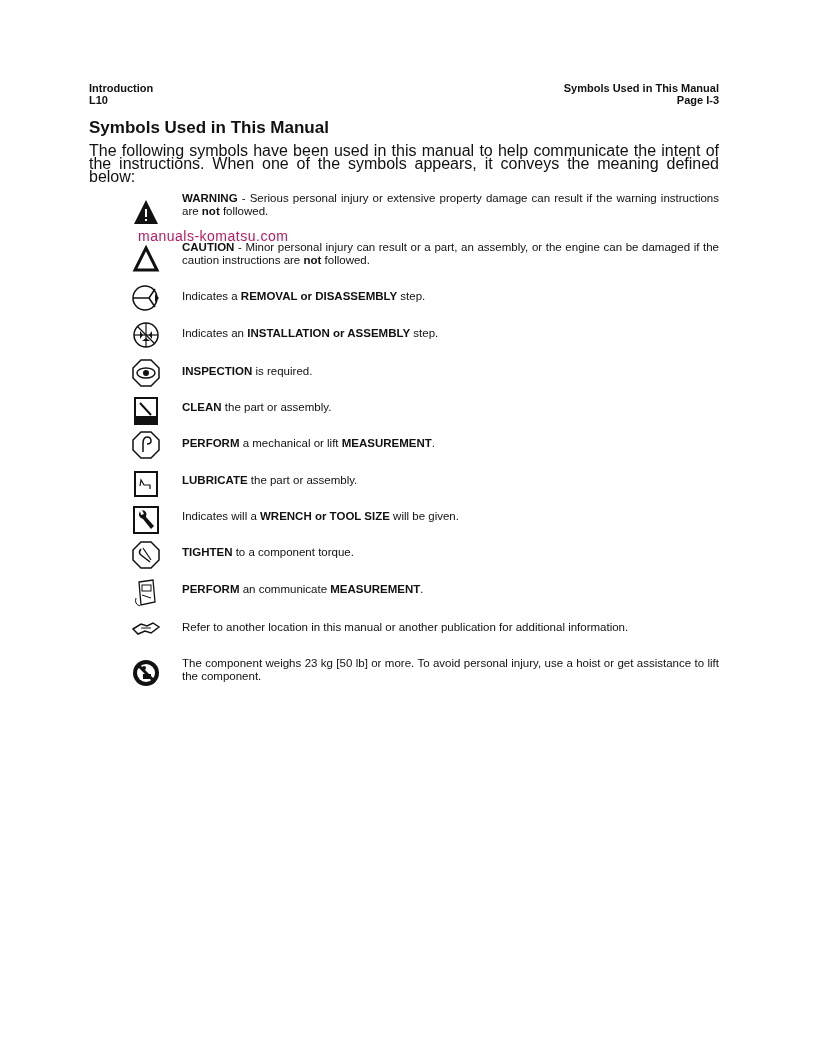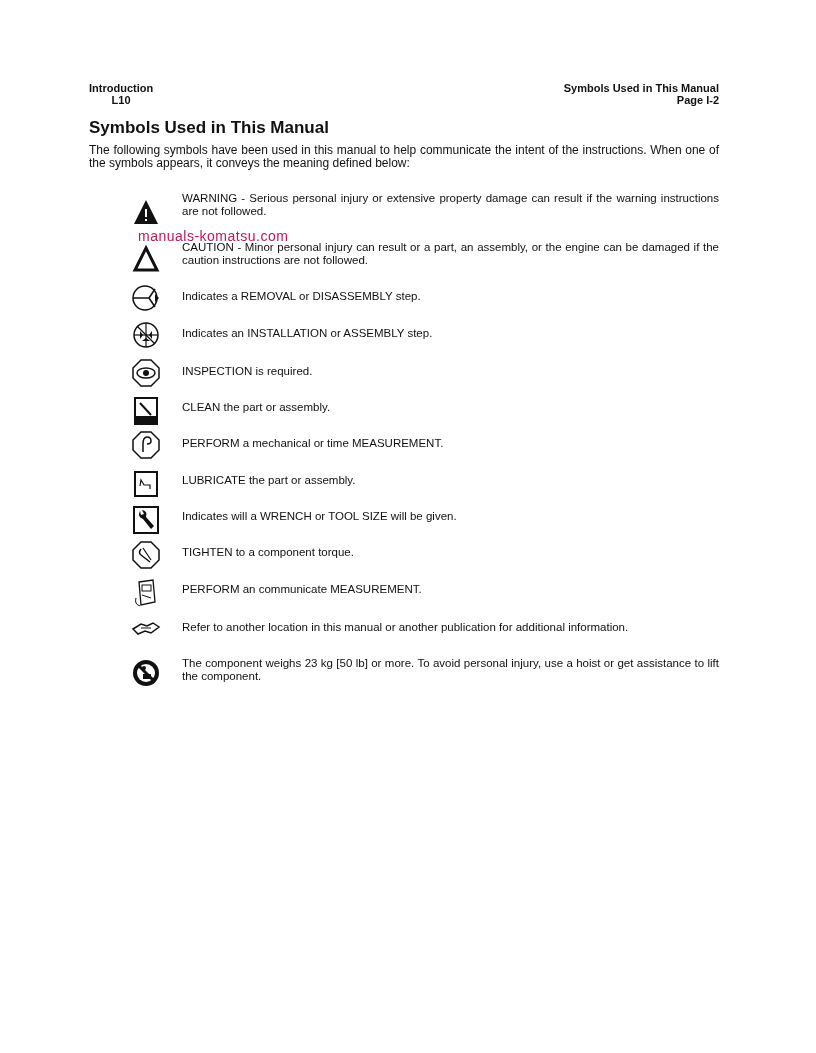--- a/index.html
+++ b/index.html
@@ -1,38 +1,38 @@
 <!DOCTYPE html>
 <html><head>
 <meta charset="utf-8">
 <style>
   html, body { margin:0; padding:0; background:#ffffff; }
   body { width:816px; height:1053px; position:relative; font-family:"Liberation Sans", sans-serif; color:#111; overflow:hidden; }
   .hdr { position:absolute; font-size:11px; font-weight:bold; line-height:12px; }
-  .hdr-left { left:89px; top:82px;text-align:center; }
+  .hdr-left { left:89px; top:82px; }
   .hdr-right { right:97px; top:82px; text-align:right; }
   .title { position:absolute; left:89px; top:118px; font-size:17px; font-weight:bold; margin:0; }
-  .intro { position:absolute; left:89px; top:144px; width:630px; font-size:12px; line-height:13px; margin:0; text-align:justify; }
+  .intro { position:absolute; left:89px; top:144px; width:630px; font-size:16px; line-height:13px; margin:0; text-align:justify; }
   .row { position:absolute; left:128px; width:592px; }
   .icon { position:absolute; left:0; width:36px; height:32px; display:flex; align-items:center; justify-content:center; }
   .icon svg { width:30px; height:30px; }
   .desc { position:absolute; left:54px; width:537px; font-size:11.5px; line-height:13px; text-align:justify; }
-  .desc b { font-weight:normal; }
+  .desc b { font-weight:bold; }
   .watermark { position:absolute; left:130px; top:228px; font-size:14px; letter-spacing:0.5px; color:#be185d; font-family:"Liberation Sans", sans-serif;margin-left:8px; }
 </style>
 </head>
 <body>
 
 <div class="hdr hdr-left">
   <div>Introduction</div>
   <div>L10</div>
 </div>
 <div class="hdr hdr-right">
   <div>Symbols Used in This Manual</div>
-  <div>Page I-2</div>
+  <div>Page I-3</div>
 </div>
 
 <h1 class="title">Symbols Used in This Manual</h1>
 <p class="intro">The following symbols have been used in this manual to help communicate the intent of the instructions. When one of the symbols appears, it conveys the meaning defined below:</p>
 
 <div class="row" style="top:192px;">
   <div class="icon" style="top:4px;">
     <svg viewBox="0 0 30 30">
         <polygon points="15,3 27,27 3,27" fill="#111"></polygon>
         <rect x="14" y="12" width="2" height="8" fill="#fff"></rect>
@@ -102,21 +102,21 @@
   <div class="desc"><b>CLEAN</b><span> the part or assembly.</span></div>
 </div>
 
 <div class="row" style="top:437px;">
   <div class="icon" style="top:-8px;">
     <svg viewBox="0 0 30 30">
         <polygon points="10,2 20,2 28,10 28,20 20,28 10,28 2,20 2,10" fill="none" stroke="#111" stroke-width="1.5"></polygon>
         <path d="M12,22 L12,14 Q12,7 16,7 Q20,7 20,11 Q20,14 16,14" fill="none" stroke="#111" stroke-width="1.5"></path>
       </svg>
   </div>
-  <div class="desc"><b>PERFORM</b><span> a mechanical or time </span><b>MEASUREMENT</b><span>.</span></div>
+  <div class="desc"><b>PERFORM</b><span> a mechanical or lift </span><b>MEASUREMENT</b><span>.</span></div>
 </div>
 
 <div class="row" style="top:474px;">
   <div class="icon" style="top:-6px;">
     <svg viewBox="0 0 30 30">
         <rect x="4" y="3" width="22" height="24" fill="none" stroke="#111" stroke-width="2"></rect>
         <path d="M9,17 L10,11 L13,16 L19,16 L19,20" fill="none" stroke="#111" stroke-width="1.2"></path>
       </svg>
   </div>
   <div class="desc"><b>LUBRICATE</b><span> the part or assembly.</span></div>

